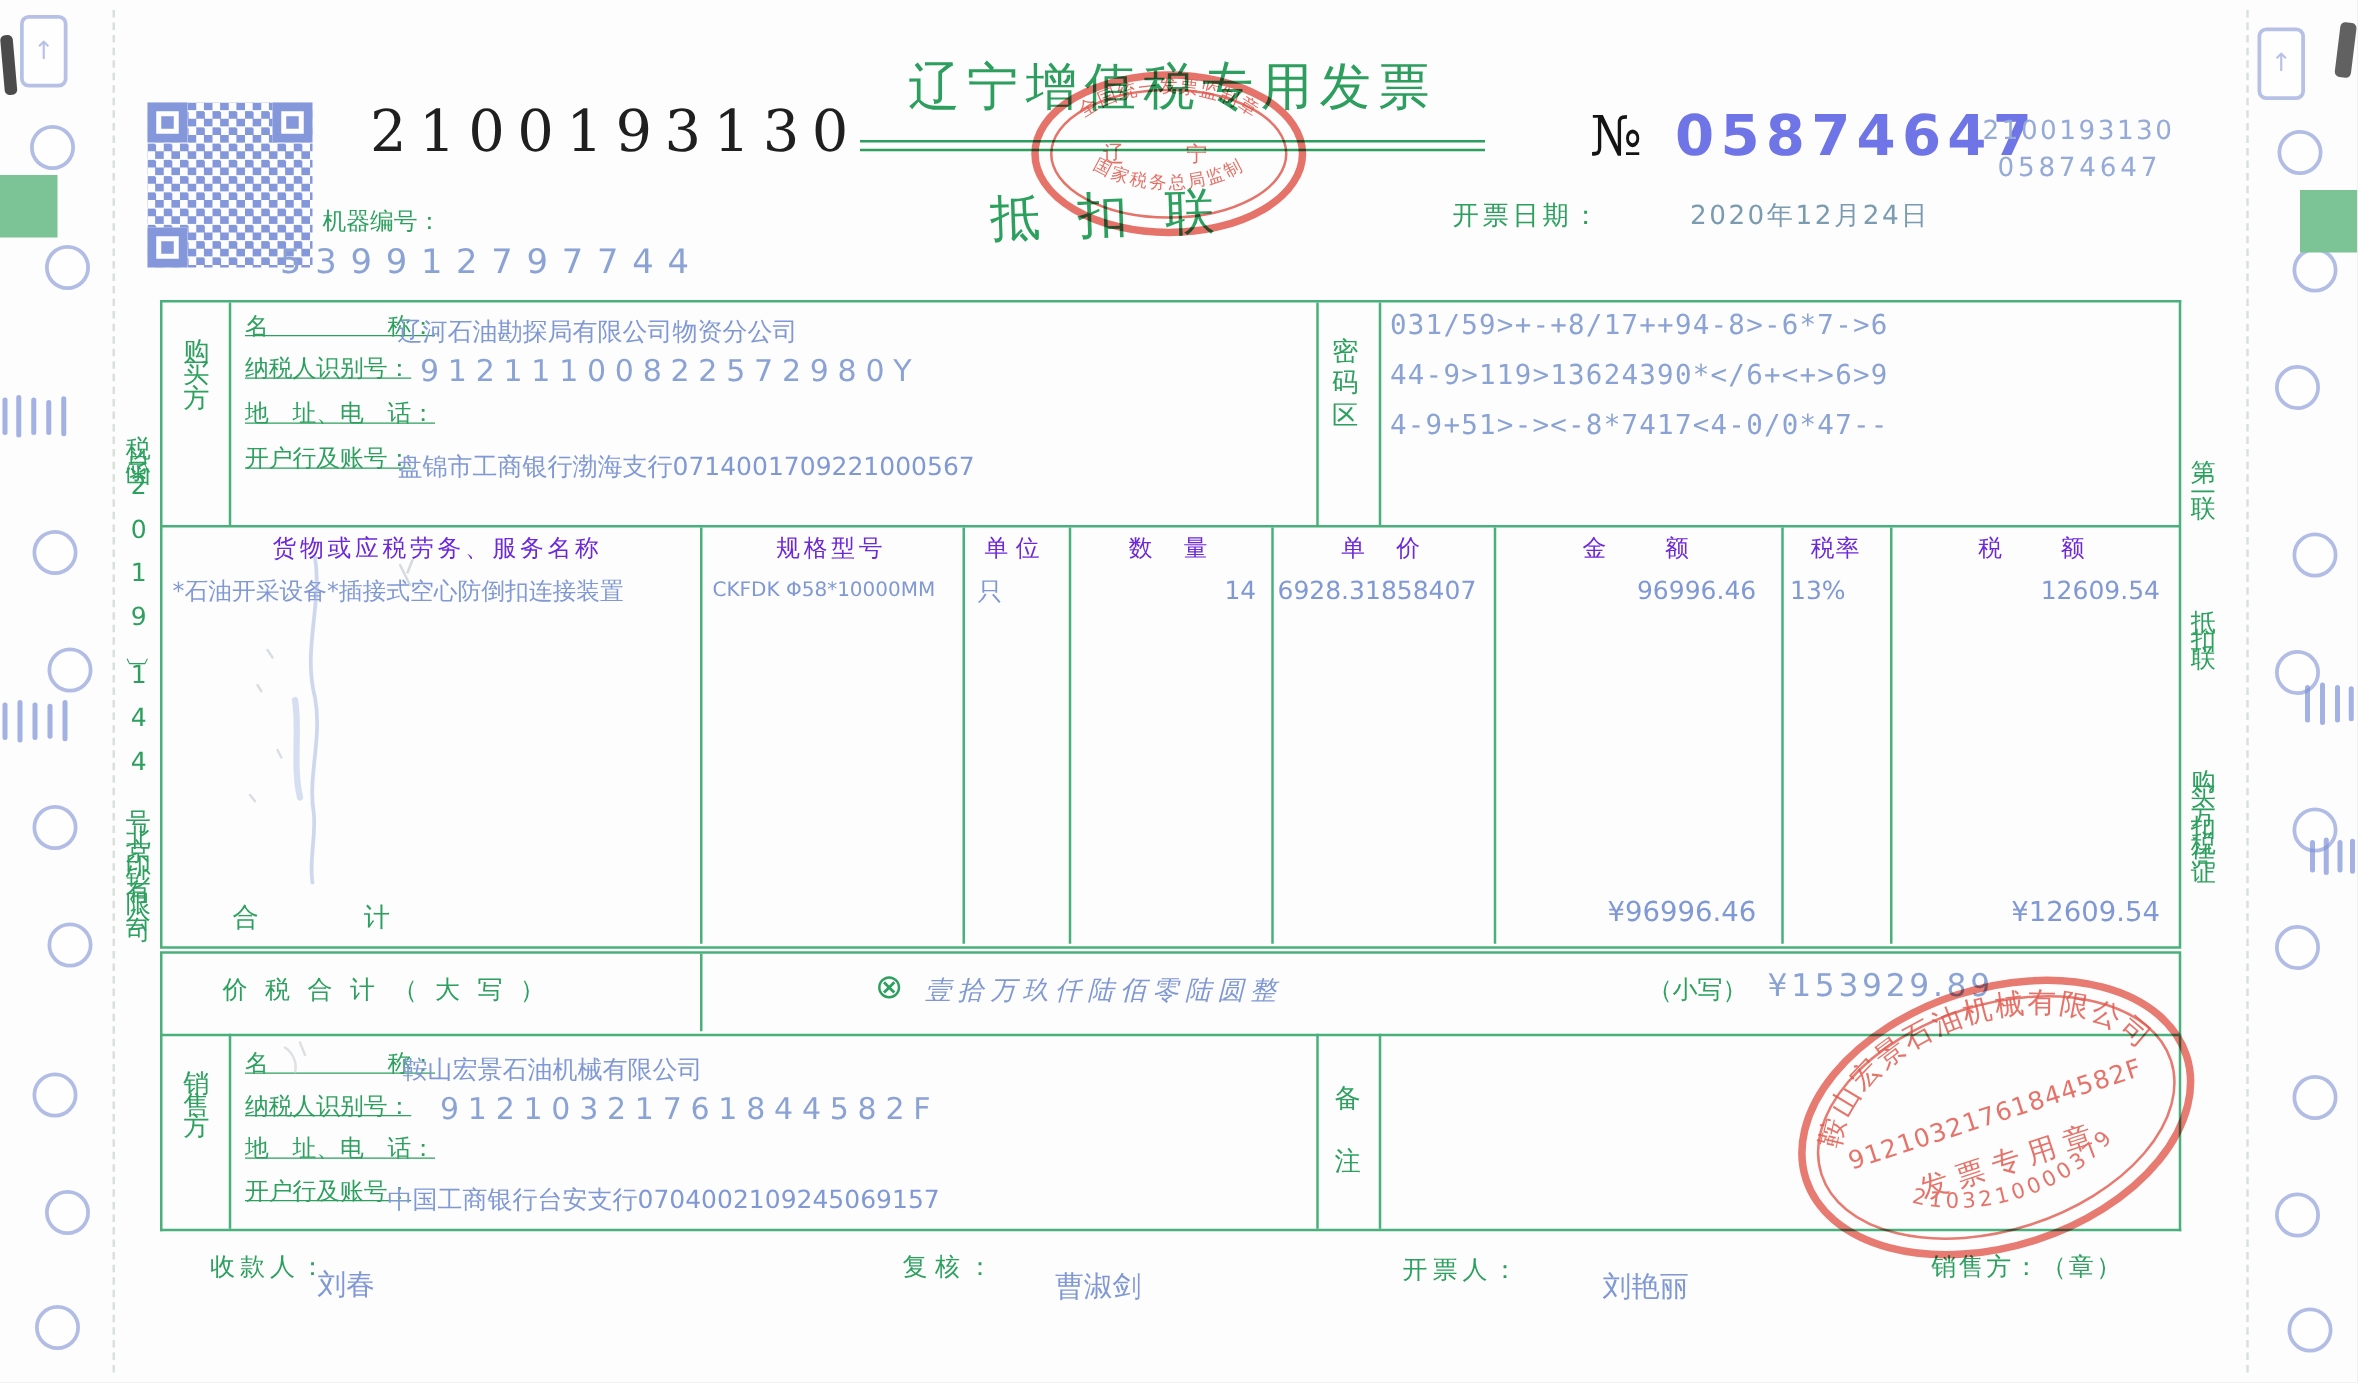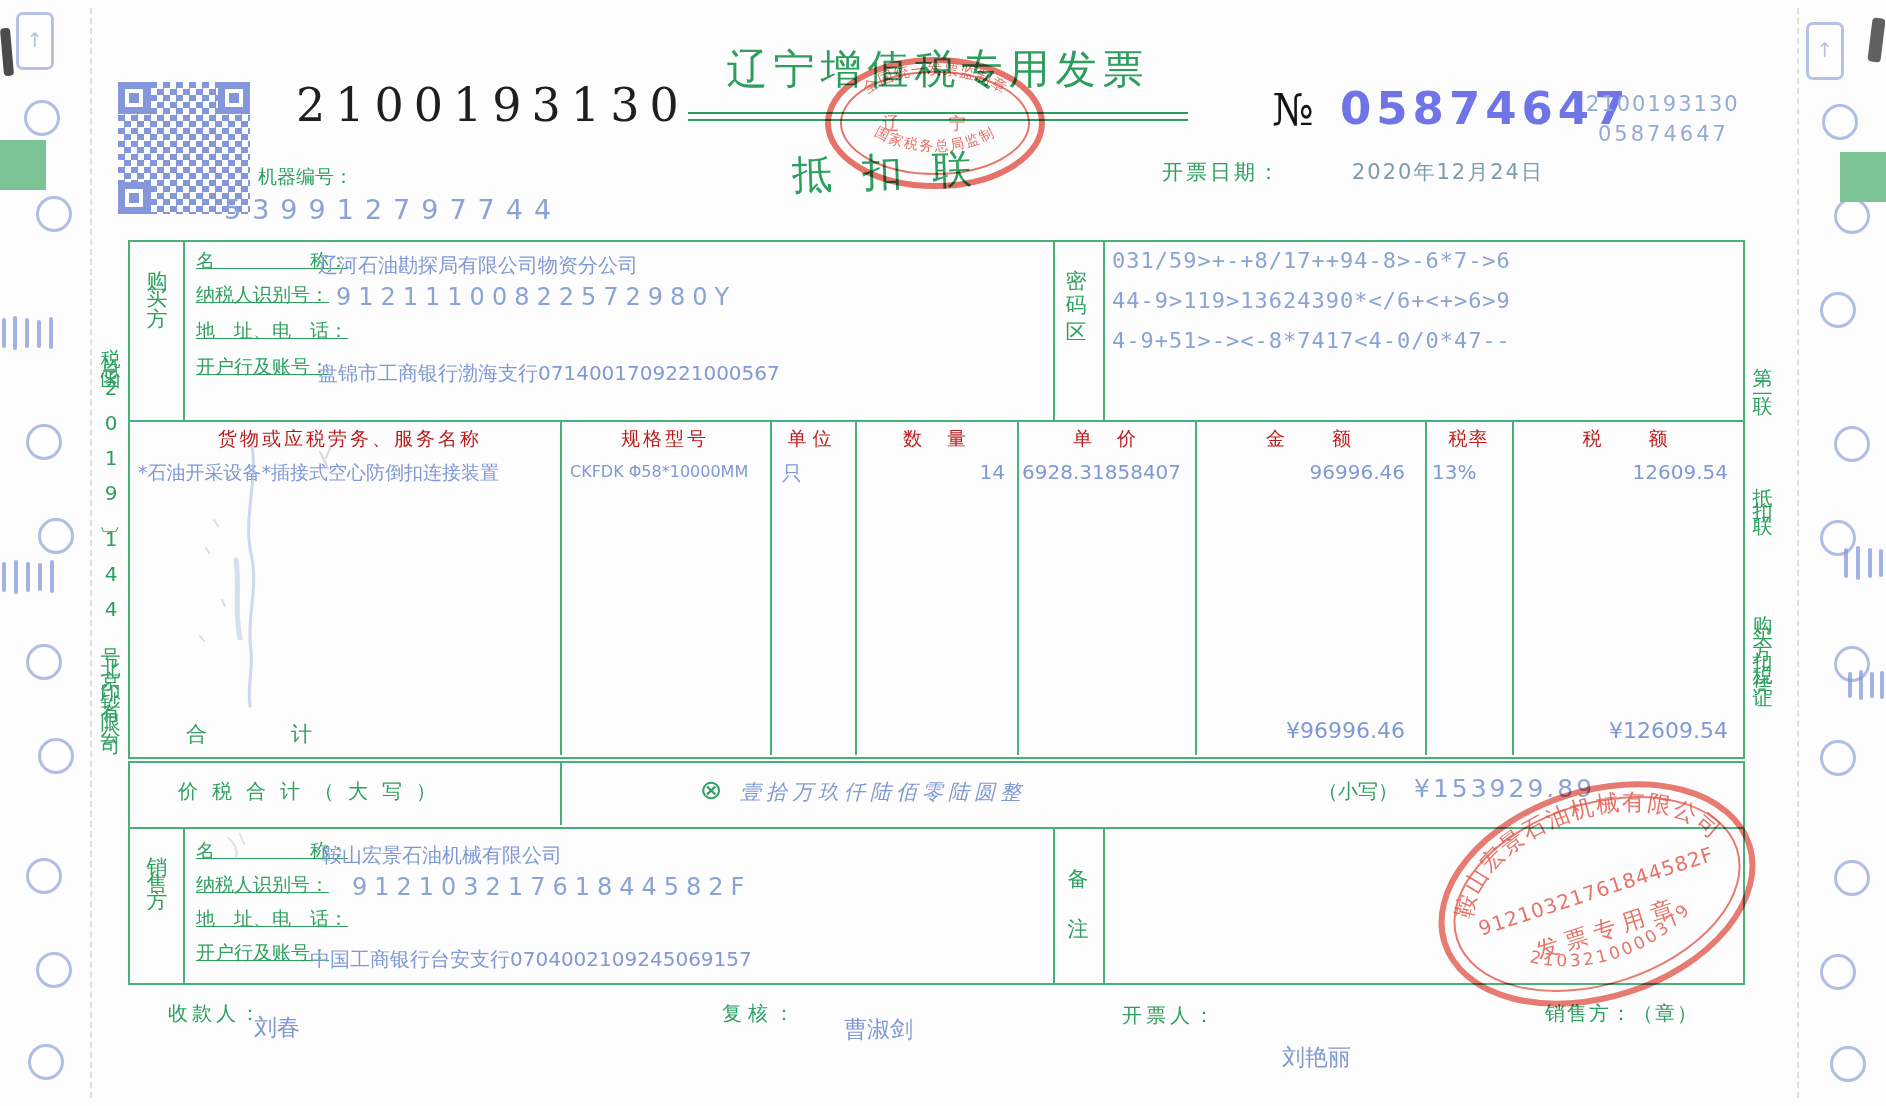--- a/index.html
+++ b/index.html
@@ -9,21 +9,21 @@
   .green{color:#2da05f;}
   .vtext{writing-mode:vertical-rl;text-orientation:upright;}
   .hole{position:absolute;width:30px;height:30px;border:3px solid #9aa8de;border-radius:50%;opacity:.75;background:#fff;}
   .vline{position:absolute;width:2px;background:#49b07c;}
   .hline{position:absolute;height:2px;background:#2d9e5e;}
   .bar{position:absolute;width:4px;background:#7d92d8;opacity:.7;border-radius:2px;}
   .gblock{position:absolute;width:46px;height:50px;background:#7cc396;}
   .box{position:absolute;border:2px solid #49b07c;background:transparent;}
   .cell-label{font-size:19px;color:#2da05f;white-space:pre;text-decoration:underline;}
   .cell-value{font-size:20px;color:#8098d4;white-space:pre;}
-  .hdr{font-size:19px;color:#b91c1c;text-align:center;letter-spacing:3px;white-space:pre;}
+  .hdr{font-size:19px;color:#6d28d9;text-align:center;letter-spacing:3px;white-space:pre;}
   .right{text-align:right;}
   .qr{position:absolute;left:118px;top:82px;width:132px;height:132px;opacity:.92;
       background:repeating-conic-gradient(#7b8fd9 0% 25%, transparent 0% 50%);background-size:13px 13px;}
   .finder{position:absolute;width:32px;height:32px;border:7px solid #7b8fd9;background:#fff;box-sizing:border-box;}
   .finder:after{content:"";position:absolute;left:4px;top:4px;width:10px;height:10px;background:#7b8fd9;}
   .stamp{mix-blend-mode:multiply;}
   .regmark{position:absolute;width:32px;height:52px;border:3px solid #9aa8de;border-radius:7px;opacity:.7;
            color:#9aa8de;font-size:20px;text-align:center;line-height:50px;background:#fff;}
 </style>
 </head>
@@ -207,21 +207,21 @@
   <div class="abs cell-label" style="left:196px;top:940px;">开户行及账号：</div>
   <div class="abs cell-value" style="left:310px;top:946px;">中国工商银行台安支行0704002109245069157</div>
 
   <div class="abs vtext green" style="left:1064px;top:852px;font-size:21px;letter-spacing:48px;height:130px;">备注</div>
 
   <div class="abs green" style="left:168px;top:1000px;font-size:20px;letter-spacing:4px;">收款人：</div>
   <div class="abs" style="left:254px;top:1012px;font-size:23px;color:#8098d4;">刘春</div>
   <div class="abs green" style="left:722px;top:1000px;font-size:20px;letter-spacing:6px;">复核：</div>
   <div class="abs" style="left:844px;top:1014px;font-size:23px;color:#8098d4;">曹淑剑</div>
   <div class="abs green" style="left:1122px;top:1002px;font-size:20px;letter-spacing:4px;">开票人：</div>
-  <div class="abs" style="left:1282px;top:1014px;font-size:23px;color:#8098d4;margin-top:28px;">刘艳丽</div>
+  <div class="abs" style="left:1282px;top:1014px;font-size:23px;color:#8098d4;">刘艳丽</div>
   <div class="abs green" style="left:1545px;top:1000px;font-size:20px;letter-spacing:2px;">销售方：（章）</div>
 
   <svg class="abs stamp" style="left:1412px;top:752px;" width="370" height="280" viewBox="0 0 370 280">
     <g transform="translate(185,142) rotate(-18)">
       <g stroke="#e4564b" fill="none" opacity="0.78">
         <ellipse cx="0" cy="0" rx="160" ry="103" stroke-width="6"></ellipse>
         <ellipse cx="0" cy="0" rx="147" ry="90" stroke-width="2"></ellipse>
       </g>
       <defs>
         <path id="sellTop" d="M -122 32 A 130 82 0 1 1 122 32"></path>

